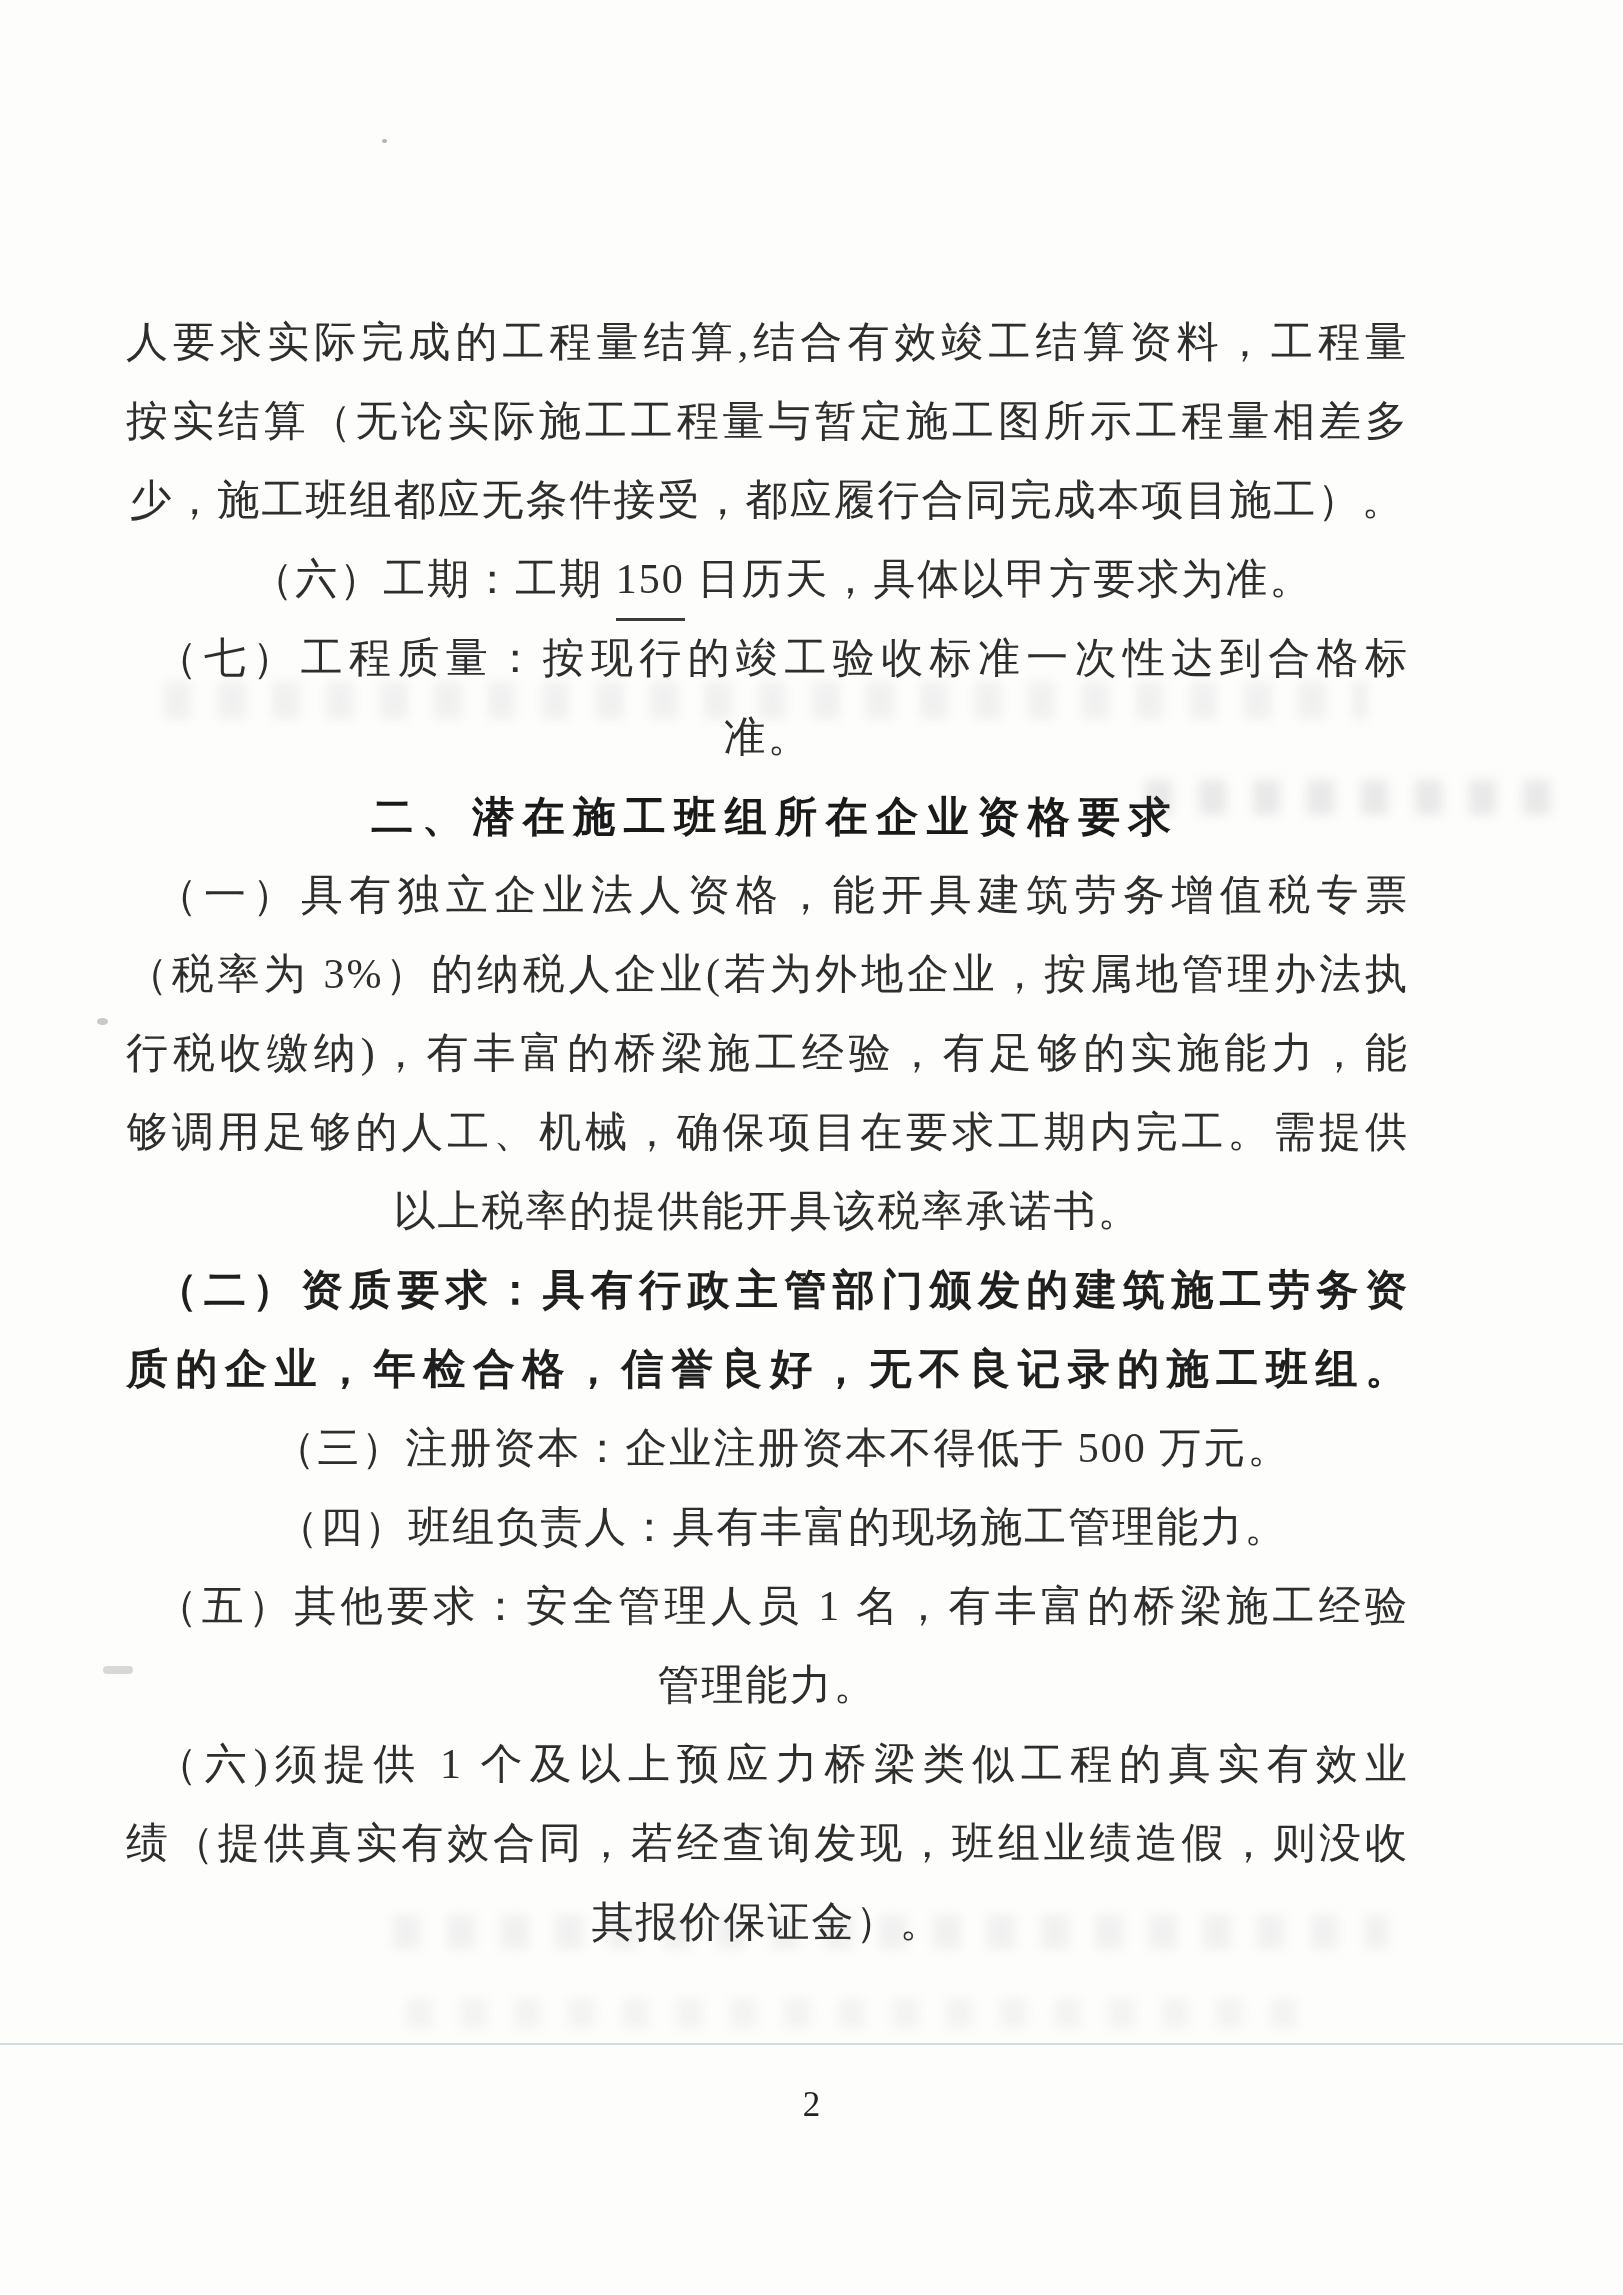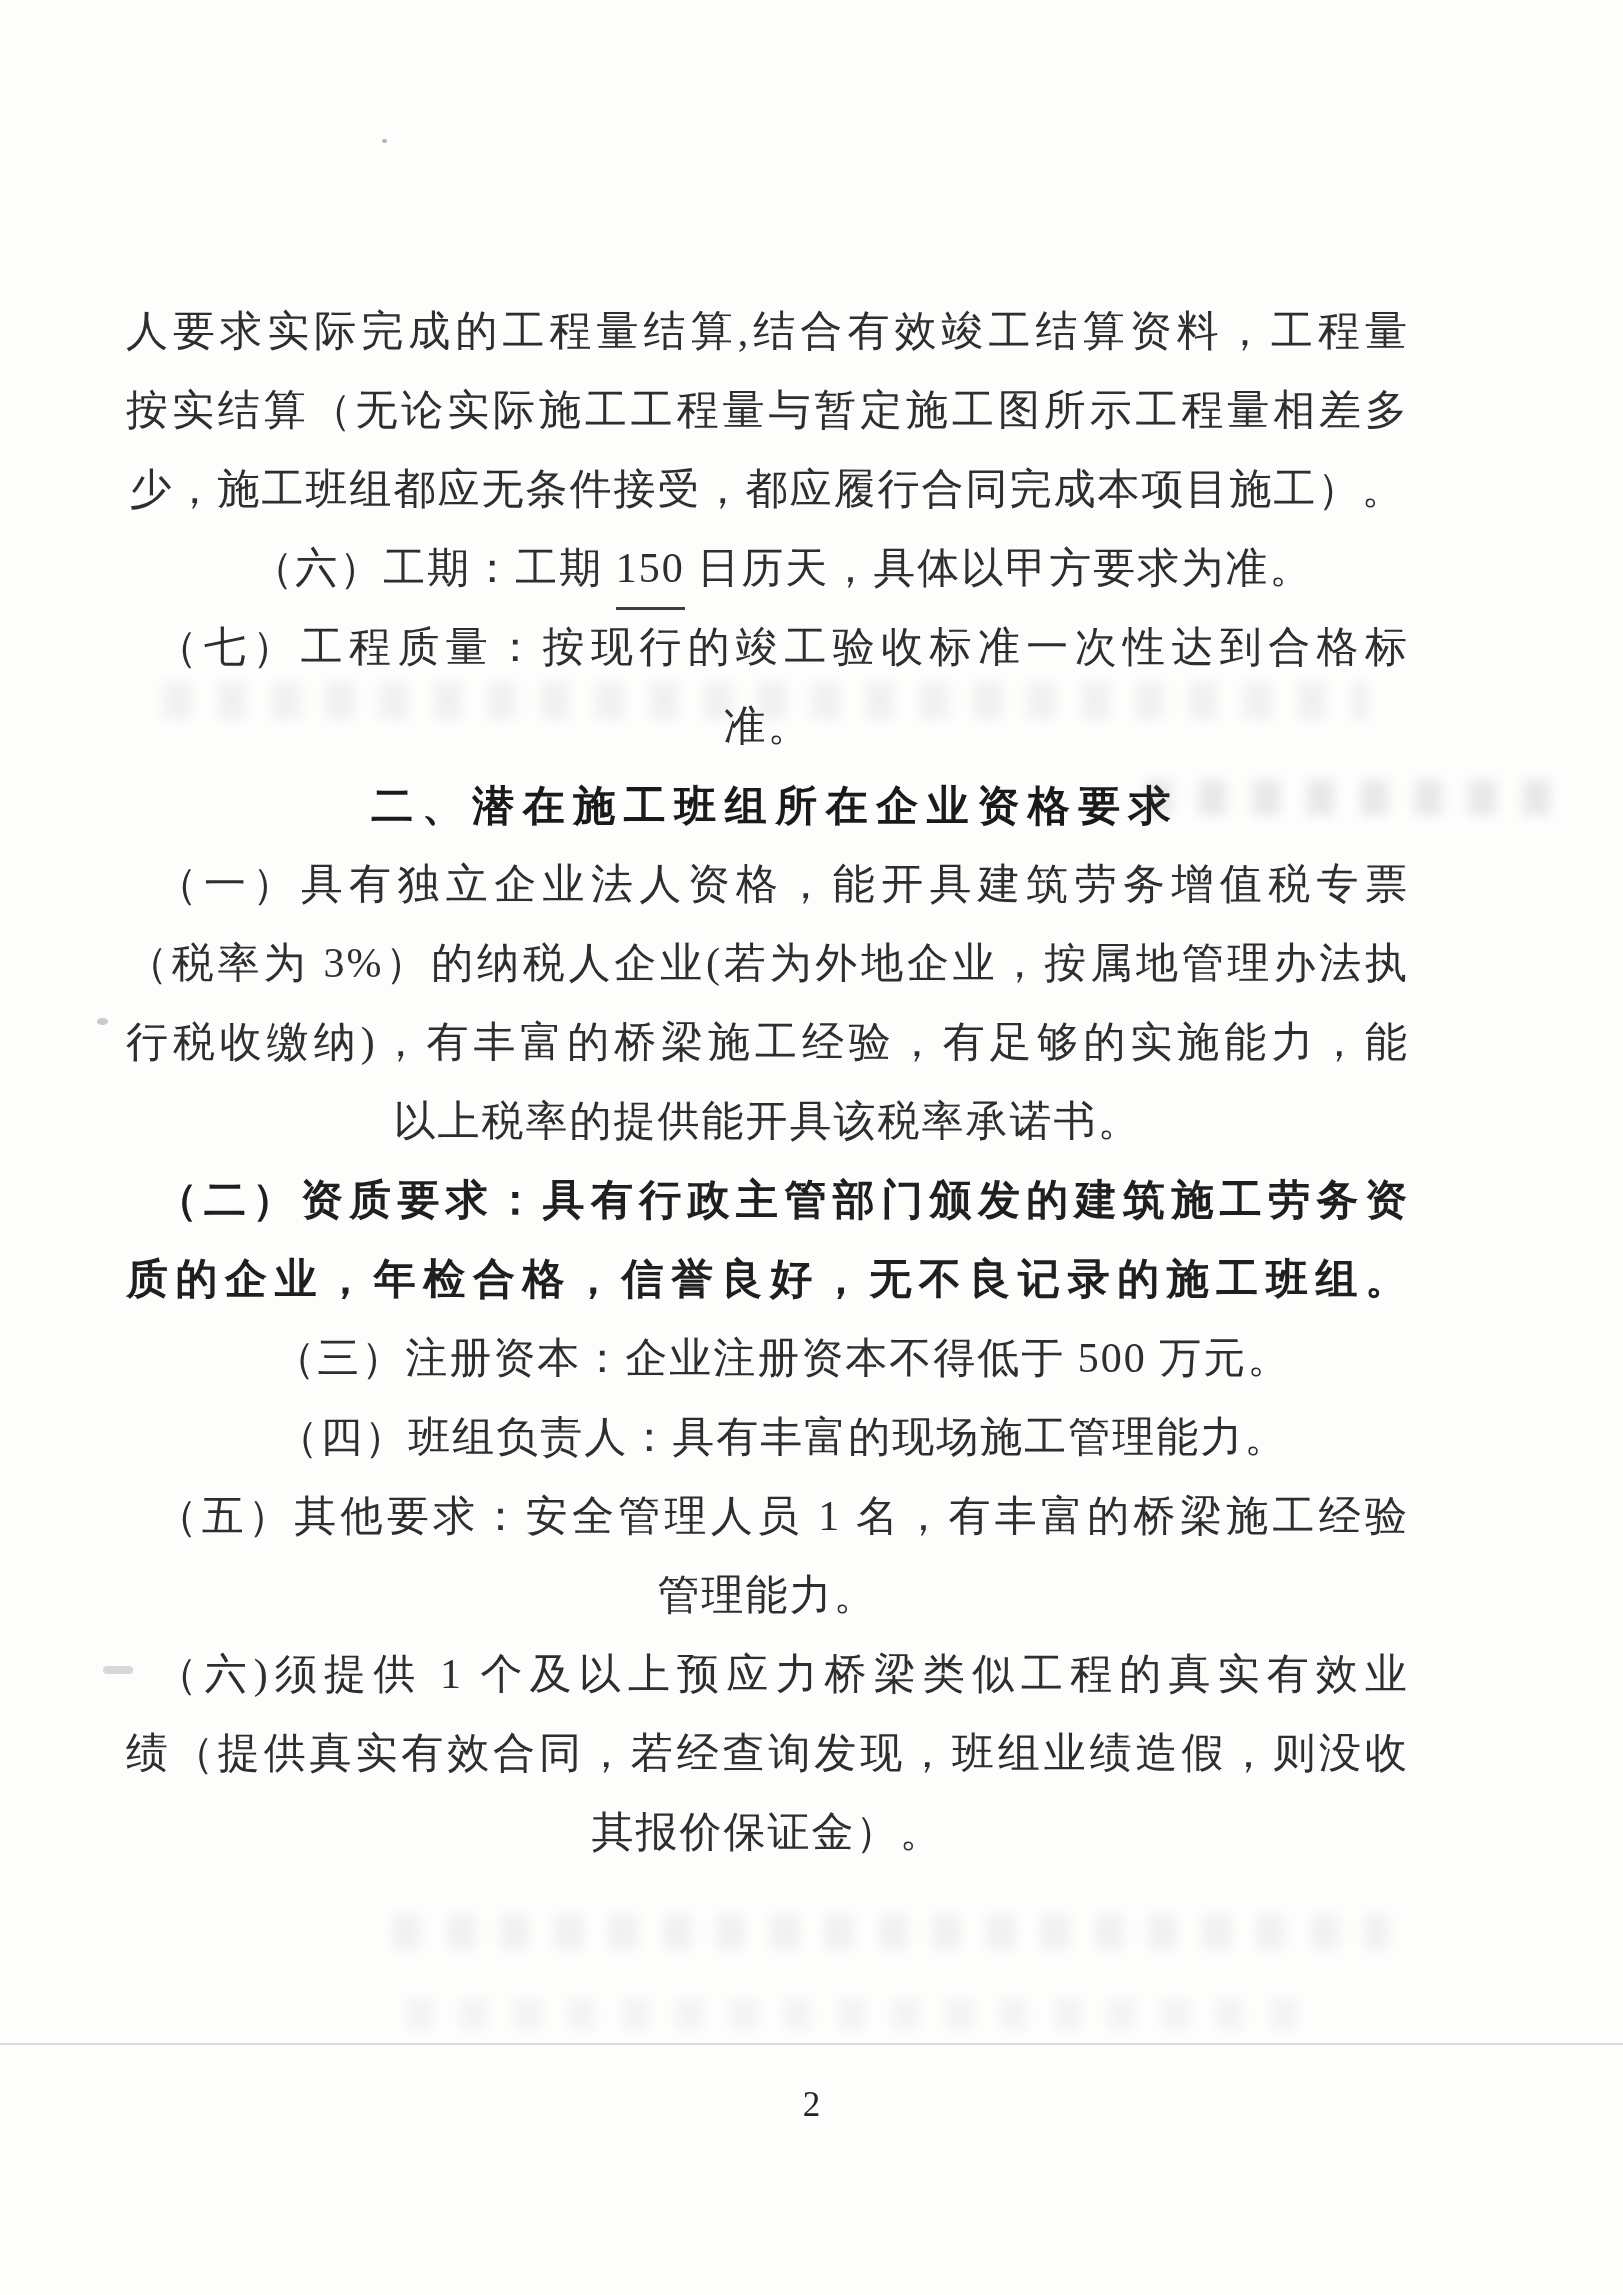--- a/index.html
+++ b/index.html
@@ -12,21 +12,21 @@
     width: 1623px;
     height: 2295px;
     margin: 0 auto;
     background: #fdfdfc;
     overflow: hidden;
     font-family: "Liberation Serif", "DejaVu Serif", serif;
     color: #2e2e2e;
   }
   #text-block {
     position: absolute;
-    top: 292px;
+    top: 303px;
     left: 126px;
     width: 1283px;
   }
   .line {
     line-height: 79px;
     font-size: 42px;
     letter-spacing: 2px;
     white-space: nowrap;
     text-align: center;
   }
@@ -98,20 +98,21 @@
       <div class="line fill"><span>人要求实际完成的工程量结算,结合有效竣工结算资料，工程量</span></div>
       <div class="line fill"><span>按实结算（无论实际施工工程量与暂定施工图所示工程量相差多</span></div>
       <div class="line"><span>少，施工班组都应无条件接受，都应履行合同完成本项目施工）。</span></div>
       <div class="line indent"><span>（六）工期：工期 </span><span class="num underline">150</span><span> 日历天，具体以甲方要求为准。</span></div>
       <div class="line indent fill"><span>（七）工程质量：按现行的竣工验收标准一次性达到合格标</span></div>
       <div class="line"><span>准。</span></div>
       <div class="line heading"><span>二、潜在施工班组所在企业资格要求</span></div>
       <div class="line indent fill"><span>（一）具有独立企业法人资格，能开具建筑劳务增值税专票</span></div>
       <div class="line fill"><span>（税率为 </span><span class="num">3%</span><span>）的纳税人企业(若为外地企业，按属地管理办法执</span></div>
       <div class="line fill"><span>行税收缴纳)，有丰富的桥梁施工经验，有足够的实施能力，能</span></div>
+      <div class="line fill"><span>够调用足够的人工、机械，确保项目在要求工期内完工。需提供</span></div>
       <div class="line"><span>以上税率的提供能开具该税率承诺书。</span></div>
       <div class="line indent fill bold"><span>（二）资质要求：具有行政主管部门颁发的建筑施工劳务资</span></div>
       <div class="line fill bold"><span>质的企业，年检合格，信誉良好，无不良记录的施工班组。</span></div>
       <div class="line indent"><span>（三）注册资本：企业注册资本不得低于 </span><span class="num">500</span><span> 万元。</span></div>
       <div class="line indent"><span>（四）班组负责人：具有丰富的现场施工管理能力。</span></div>
       <div class="line indent fill"><span>（五）其他要求：安全管理人员 </span><span class="num">1</span><span> 名，有丰富的桥梁施工经验</span></div>
       <div class="line"><span>管理能力。</span></div>
       <div class="line indent fill"><span>（六)须提供 </span><span class="num">1</span><span> 个及以上预应力桥梁类似工程的真实有效业</span></div>
       <div class="line fill"><span>绩（提供真实有效合同，若经查询发现，班组业绩造假，则没收</span></div>
       <div class="line"><span>其报价保证金）。</span></div>

